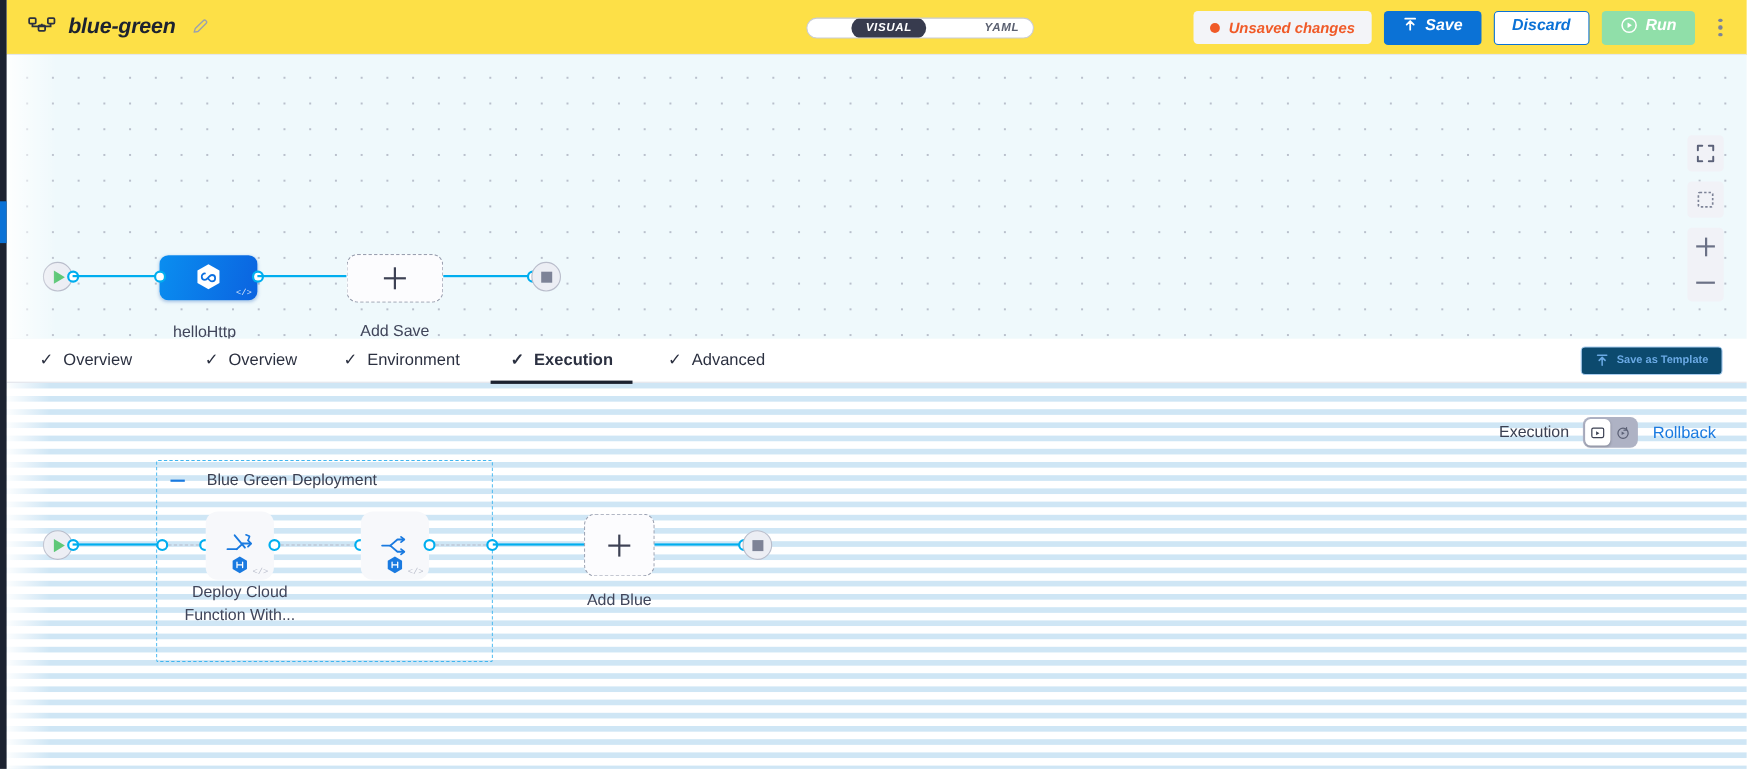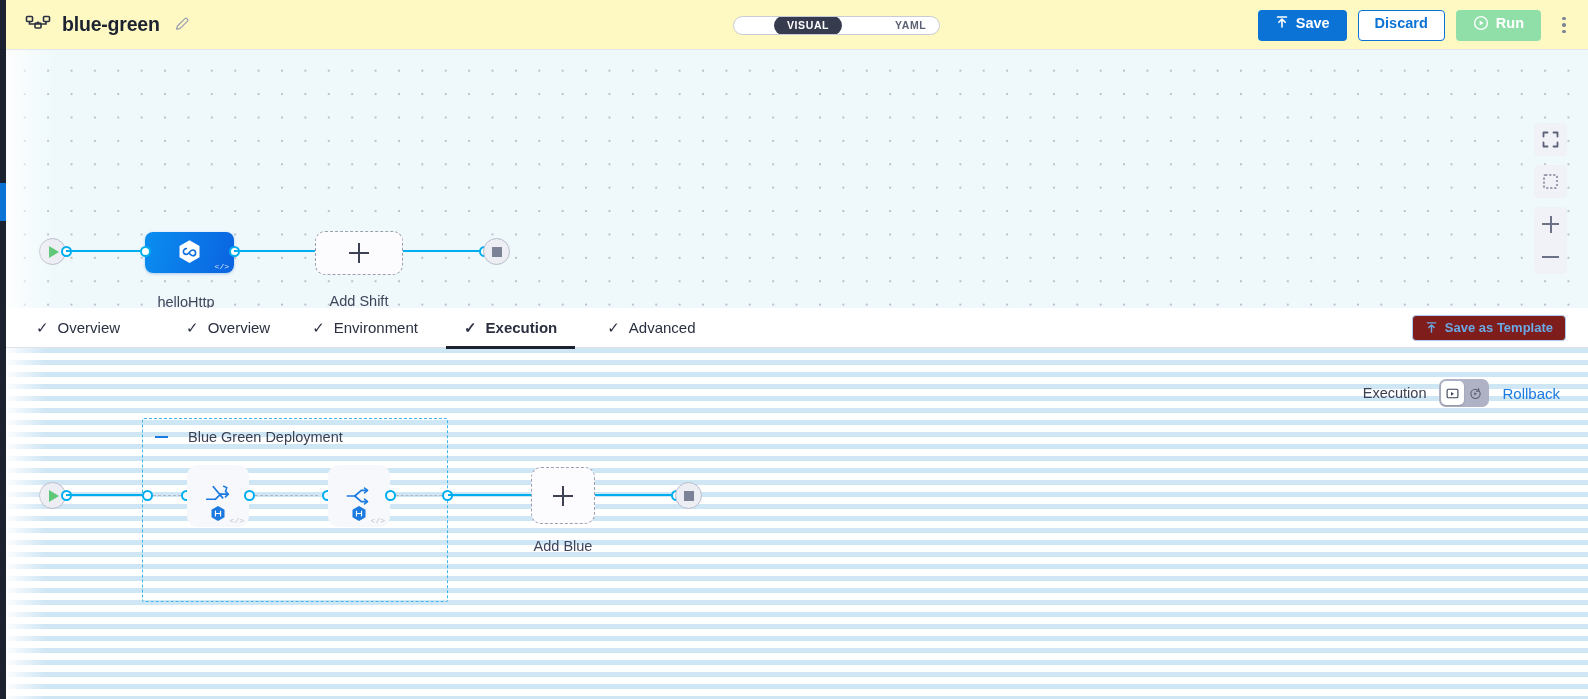--- a/index.html
+++ b/index.html
@@ -17,24 +17,25 @@
     background: #1c2230; z-index: 40;
   }
   .left-strip-active {
     position: absolute; left: 0; top: 183px; width: 6px; height: 38px;
     background: #0b72d6; z-index: 41;
   }
 
   
   .header {
     position: absolute; left: 6px; top: 0; right: 0; height: 50px;
-    background: #fef9c3;
+    background: #fde047;
     border-bottom: 1px solid #e4e7ec;
     display: flex; align-items: center;
     z-index: 30;
+    font-style: italic;
   }
   .hdr-left { display: flex; align-items: center; gap: 11px; padding-left: 19px; }
   .pipeline-icon { width: 26px; height: 20px; display: block; }
   .pipeline-title {
     font-size: 19.5px; font-weight: bold; color: #1c2230; letter-spacing: -0.2px;
   }
   .edit-pencil { width: 17px; height: 17px; display: block; margin-left: 3px; cursor: pointer; }
 
   
   .mode-toggle {
@@ -179,21 +180,21 @@
   .tab.active { font-weight: bold; }
   .tab.active::after {
     content: ""; position: absolute; left: -18px; right: -18px; bottom: -1px;
     height: 2.6px; background: #1c2230;
   }
   .save-template {
     position: absolute; right: 22px; top: 50%; transform: translateY(-50%);
     display: flex; align-items: center; gap: 7px;
     height: 26px; padding: 0 12px; border-radius: 4px;
     border: 1px solid #a9cdf0; color: #6aa9e4;
-    font-size: 13px; font-weight: bold; cursor: pointer; background: #7f1d1d;
+    font-size: 10px; font-weight: bold; cursor: pointer; background: #0c4a6e;
   }
 
   
   .canvas-bottom {
     position: absolute; left: 6px; top: 348px; right: 0; bottom: 0;
     background-color: #ffffff;
     background-image: repeating-linear-gradient(
       to bottom,
       #cfe6f5 0px, #cfe6f5 5px, transparent 5px, transparent 12px
     ), repeating-linear-gradient(
@@ -276,20 +277,24 @@
       </svg>
     </span>
   </div>
 
   <div class="mode-toggle">
     <div class="mode-opt active">VISUAL</div>
     <div class="mode-opt">YAML</div>
   </div>
 
   <div class="hdr-right">
+    <div class="unsaved-badge">
+      <span class="unsaved-dot"></span>
+      <span>Unsaved changes</span>
+    </div>
     <div class="btn btn-save">
       <svg width="14" height="14" viewBox="0 0 14 14" fill="none">
         <path d="M2.5 2h9" stroke="#fff" stroke-width="1.6" stroke-linecap="round"></path>
         <path d="M7 12V4.5M3.8 7.3L7 4.1l3.2 3.2" stroke="#fff" stroke-width="1.6" stroke-linecap="round" stroke-linejoin="round" fill="none"></path>
       </svg>
       <span>Save</span>
     </div>
     <div class="btn btn-discard">
       <span>Discard</span>
     </div>
@@ -327,21 +332,21 @@
   <div class="port" style="left:134px; top:196px;"></div>
   <div class="port" style="left:223px; top:196px;"></div>
 
   <div class="node-label" style="left:120px; top:242px; width:120px;">helloHttp</div>
 
   <div class="edge" style="left:228px; top:200px; width:81px;"></div>
 
   <div class="add-box" style="left:309px; top:181px; width:88px; height:44px;">
     <span class="add-plus"></span>
   </div>
-  <div class="node-label" style="left:293px; top:241px; width:120px;">Add Shift</div>
+  <div class="node-label" style="left:293px; top:241px; width:120px;">Add Save</div>
 
   <div class="edge" style="left:397px; top:200px; width:81px;"></div>
   <div class="port" style="left:473px; top:196px;"></div>
   <div class="endpoint-circle" style="left:477px; top:188px;">
     <span class="sq-stop"></span>
   </div>
 
   <div class="canvas-ctrls">
     <div class="ctrl-box ctrl-single">
       <svg width="17" height="17" viewBox="0 0 17 17" fill="none">
@@ -446,20 +451,22 @@
     </svg>
     <span class="hex-badge">
       <svg width="17" height="17" viewBox="0 0 18 18">
         <path d="M9 1l6.9 4v8L9 17l-6.9-4V5z" fill="#1a7ae0"></path>
         <path d="M6.3 6.4v5.2M11.7 6.4v5.2M6.3 9h5.4" stroke="#ffffff" stroke-width="1.25" stroke-linecap="round"></path>
       </svg>
     </span>
     <span class="code-tag code-tag-dark">&lt;/&gt;</span>
   </div>
   <div class="port" style="left:238px; top:142px;"></div>
+  <div class="node-label" style="left:157px; top:181px; width:110px;">Deploy Cloud
+Function With...</div>
 
   <div style="position:absolute;left:249px;top:147px;width:63px;height:0;border-top:1.8px dashed #b3b8c8;"></div>
   <div class="port" style="left:316px; top:142px;"></div>
 
   <div class="step-node" style="left:322px; top:117px;">
     <svg width="30" height="26" viewBox="0 0 32 28" fill="none">
       <path d="M3.5 14h8" stroke="#1a7ae0" stroke-width="1.8" stroke-linecap="round"></path>
       <path d="M11.5 14l7-6h6" stroke="#1a7ae0" stroke-width="1.8" stroke-linecap="round" stroke-linejoin="round" fill="none"></path>
       <path d="M11.5 14l7 6h6" stroke="#1a7ae0" stroke-width="1.8" stroke-linecap="round" stroke-linejoin="round" fill="none"></path>
       <path d="M22 5.4L25.2 8 22 10.6" stroke="#1a7ae0" stroke-width="1.7" stroke-linecap="round" stroke-linejoin="round" fill="none"></path>

